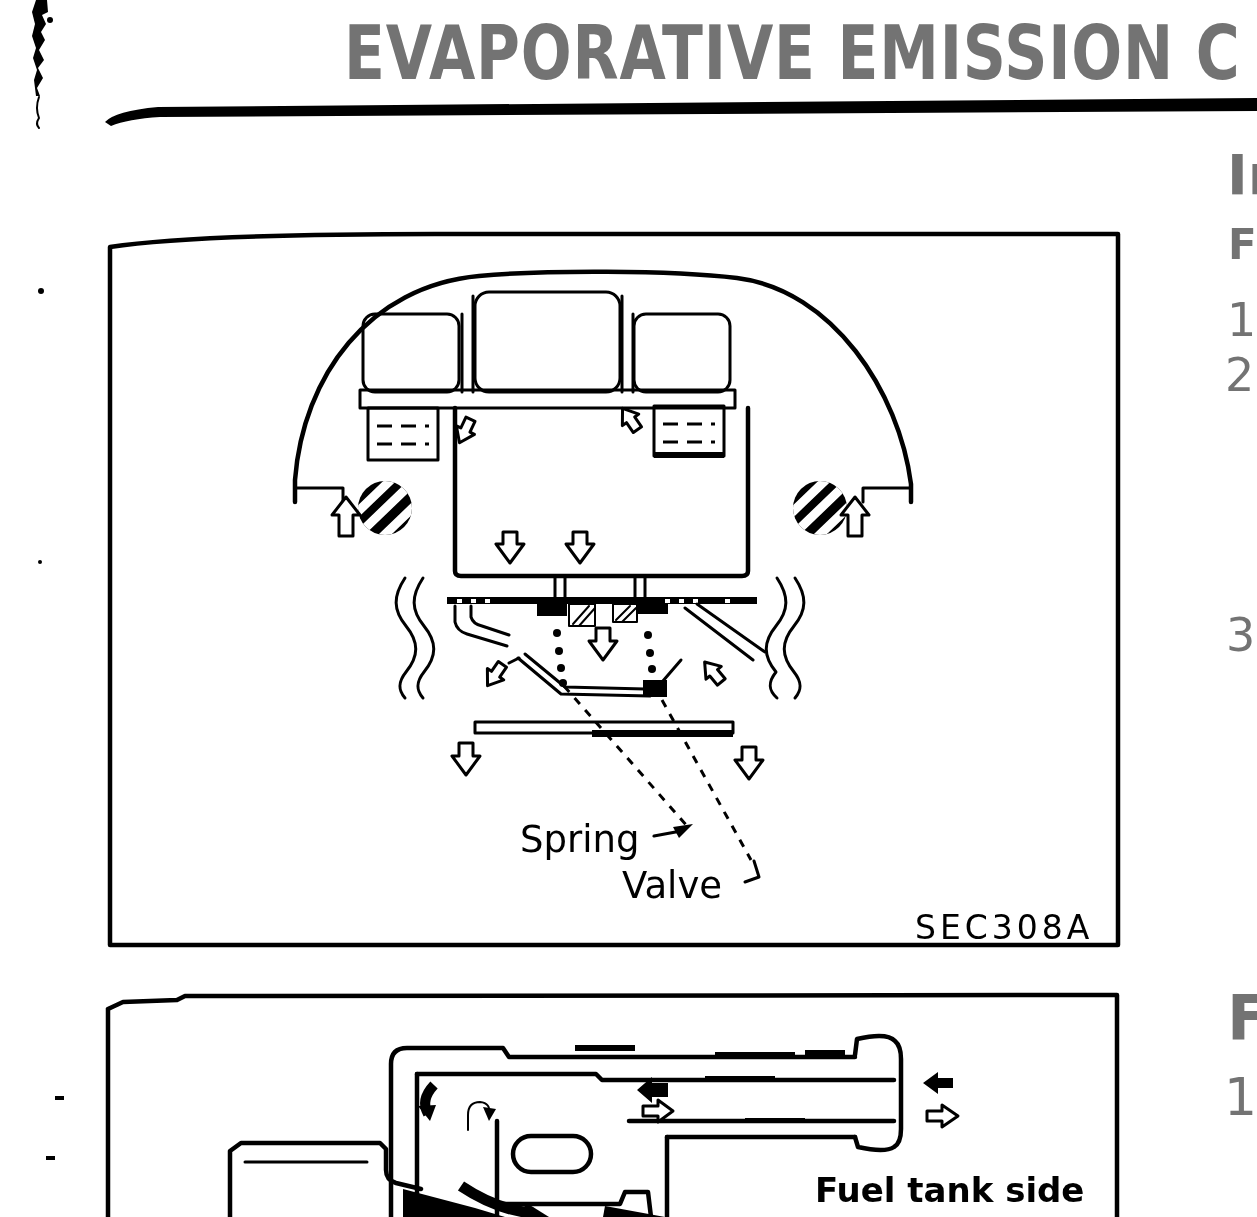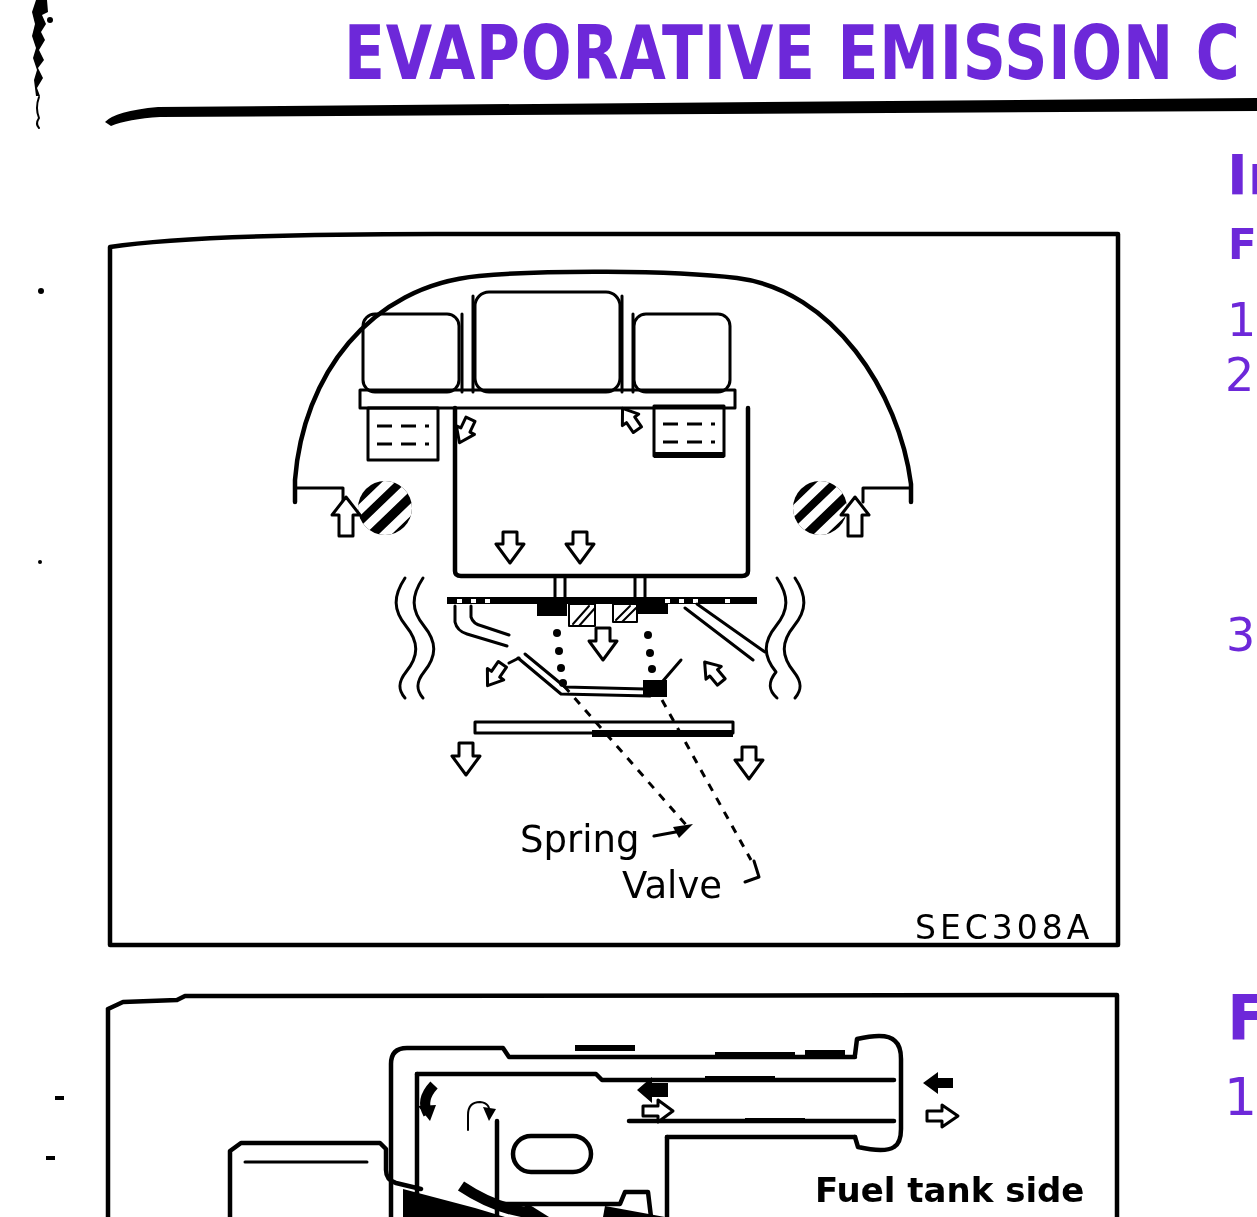--- a/index.html
+++ b/index.html
@@ -1,18 +1,18 @@
 <!DOCTYPE html>
 <html><head>
 <meta charset="utf-8">
 <style>
   html,body{margin:0;padding:0;background:#e8e8e8;}
   .page{
     position:relative;width:1257px;height:1217px;background:#ffffff;
-    overflow:hidden;font-family:"DejaVu Sans",sans-serif;color:#6d28d9;
+    overflow:hidden;font-family:"DejaVu Sans",sans-serif;color:#737373;
   }
   .abs{position:absolute;white-space:nowrap;}
   .title{
     left:344px;top:10px;font-weight:bold;font-size:74px;letter-spacing:1px;
     transform:scaleX(0.81);transform-origin:0 0;
   }
   .h-in   {left:1227px;top:142px;font-weight:bold;font-size:56px;}
   .h-f1   {left:1228px;top:220px;font-weight:bold;font-size:42px;}
   .n-1a   {left:1227px;top:293px;font-size:46px;}
   .n-2    {left:1225px;top:348px;font-size:46px;}

